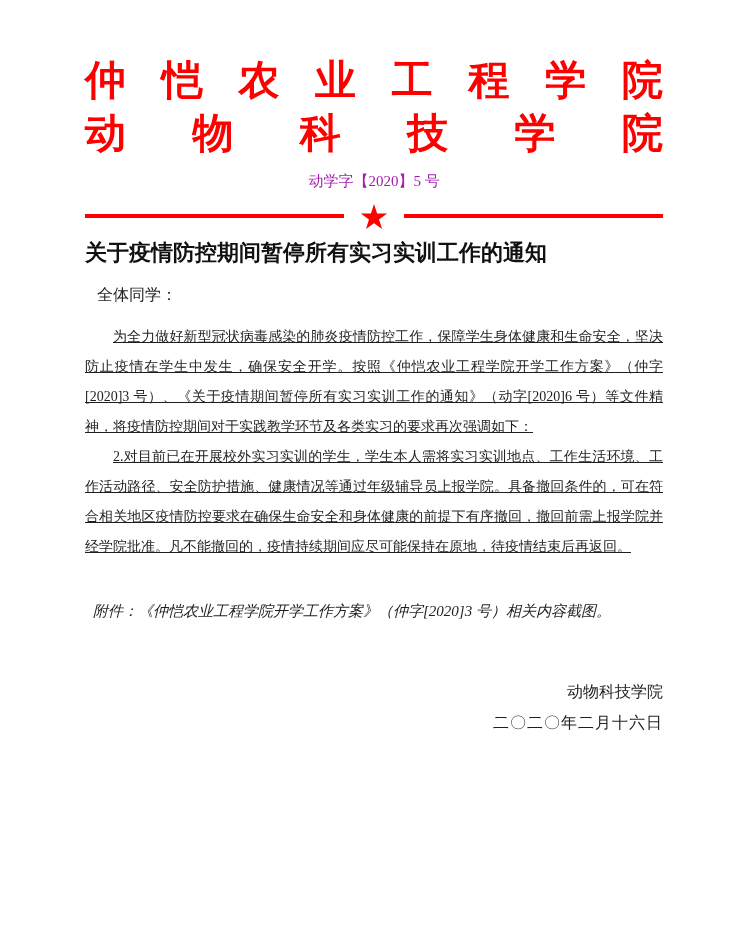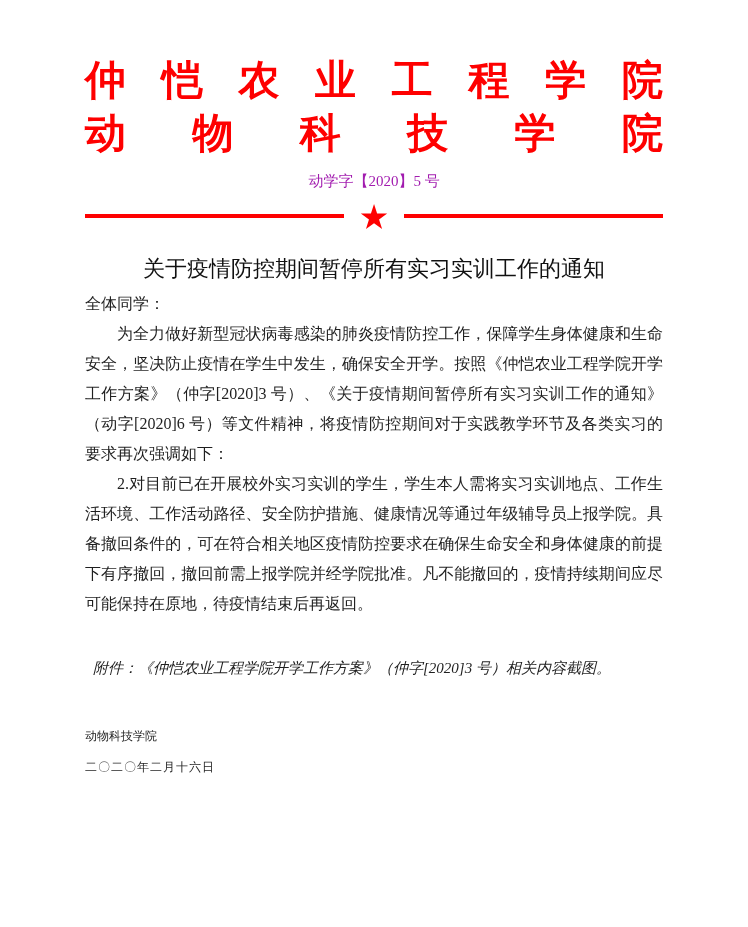--- a/index.html
+++ b/index.html
@@ -36,48 +36,48 @@
   }
   .divider .seg{ flex:1; height:4px; background:var(--red); }
   .divider .star{
     color:var(--red);
     font-size:30px; line-height:1;
     margin:0 15px;
     transform:translateY(1px);
   }
   
   .title{
-    margin:22px 0 5px 0;
-    text-align:center;
+    margin:6px 0 5px 0;
     font-family:"Liberation Sans","DejaVu Sans",sans-serif;
-    font-weight:400;
+    font-weight:700;
     font-size:22px; line-height:30px;
     color:#111;
   }
   .salutation{
-    margin:0;
+    margin:12px;
     font-size:16px; line-height:30px;
   }
   .body p.para{
     margin:0;
-    font-size:16px; line-height:30px;
+    font-size:14px; line-height:30px;
     text-indent:2em;
     text-align:justify;
+    text-decoration:underline;
   }
   .attachment{
     margin:36px 0 0 0;
     padding-left:8px;
     font-size:15px; line-height:26px;
     font-style:italic;
     font-family:"Liberation Serif","DejaVu Serif",serif;
   }
   .signature{
-    margin-top:40px;
-    text-align:left;
-    font-size:12px; line-height:31px;
+    margin-top:52px;
+    text-align:right;
+    font-size:16px; line-height:31px;
   }
   .signature .date{ letter-spacing:1px; }
 </style>
 </head>
 <body>
 
 <div class="page">
 
   <header>
     <div class="org-line">

